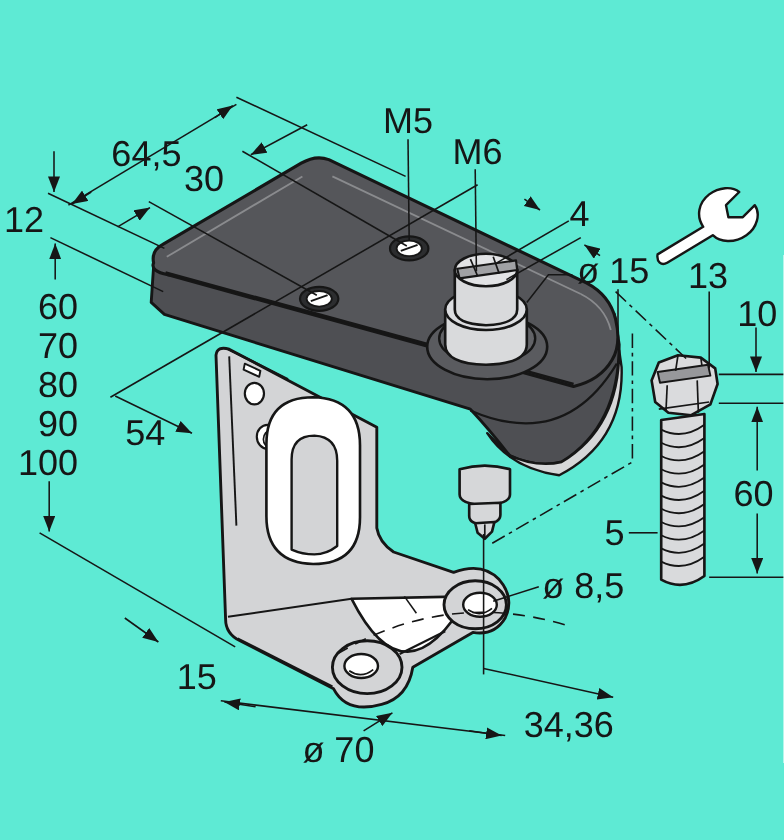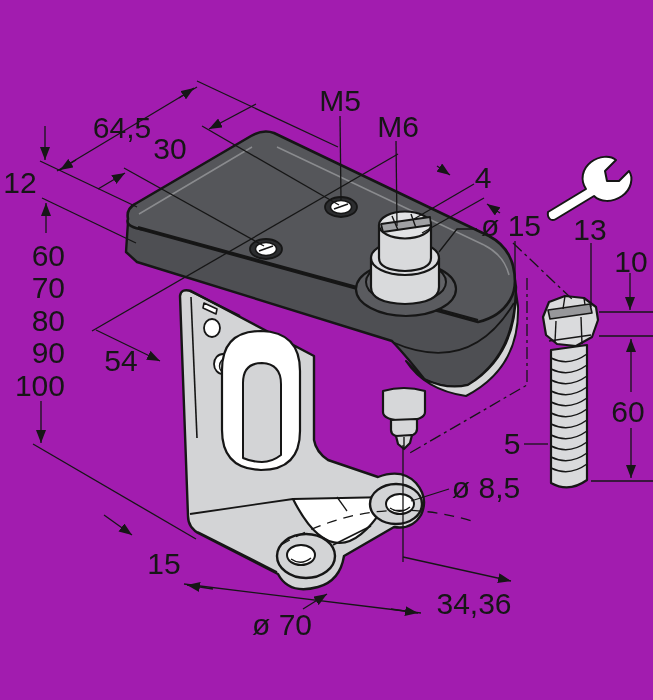--- a/index.html
+++ b/index.html
@@ -1,16 +1,16 @@
 <!DOCTYPE html>
 <html><head>
 <meta charset="utf-8">
 <style>
   html,body{margin:0;padding:0;background:#ffffff;}
-  .stage{position:relative;width:653px;height:700px;background:#a21caf;overflow:hidden;
+  .stage{position:relative;width:653px;height:700px;background:#5eead4;overflow:hidden;
          font-family:"Liberation Sans", sans-serif;}
   svg{display:block}
   text{font-family:"Liberation Sans", sans-serif;font-size:30px;fill:#161616;}
 </style>
 </head>
 <body>
 
 <div class="stage">
 <svg width="653" height="700" viewBox="0 0 653 700">
   <defs>

